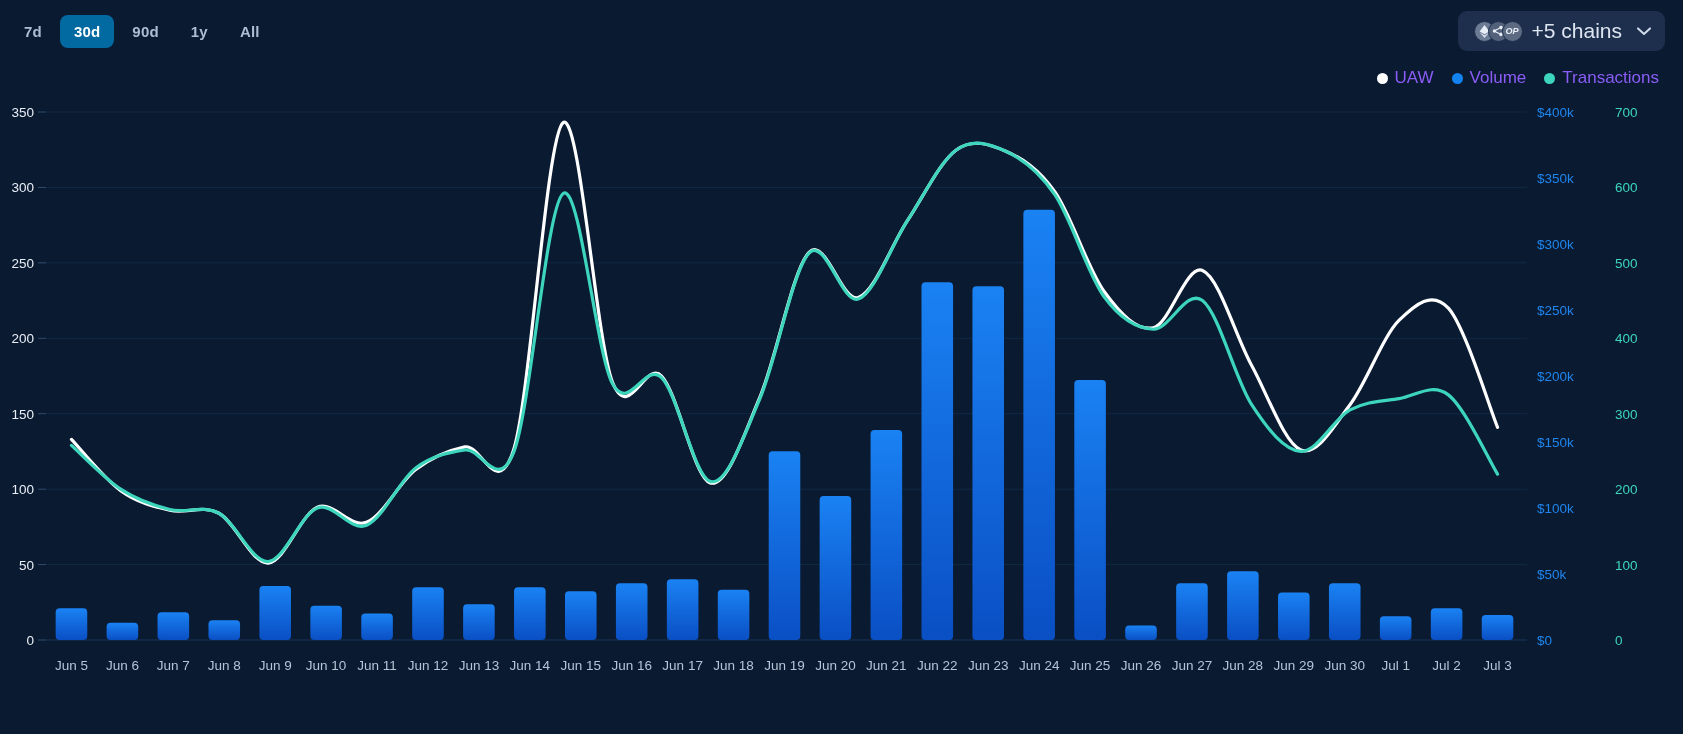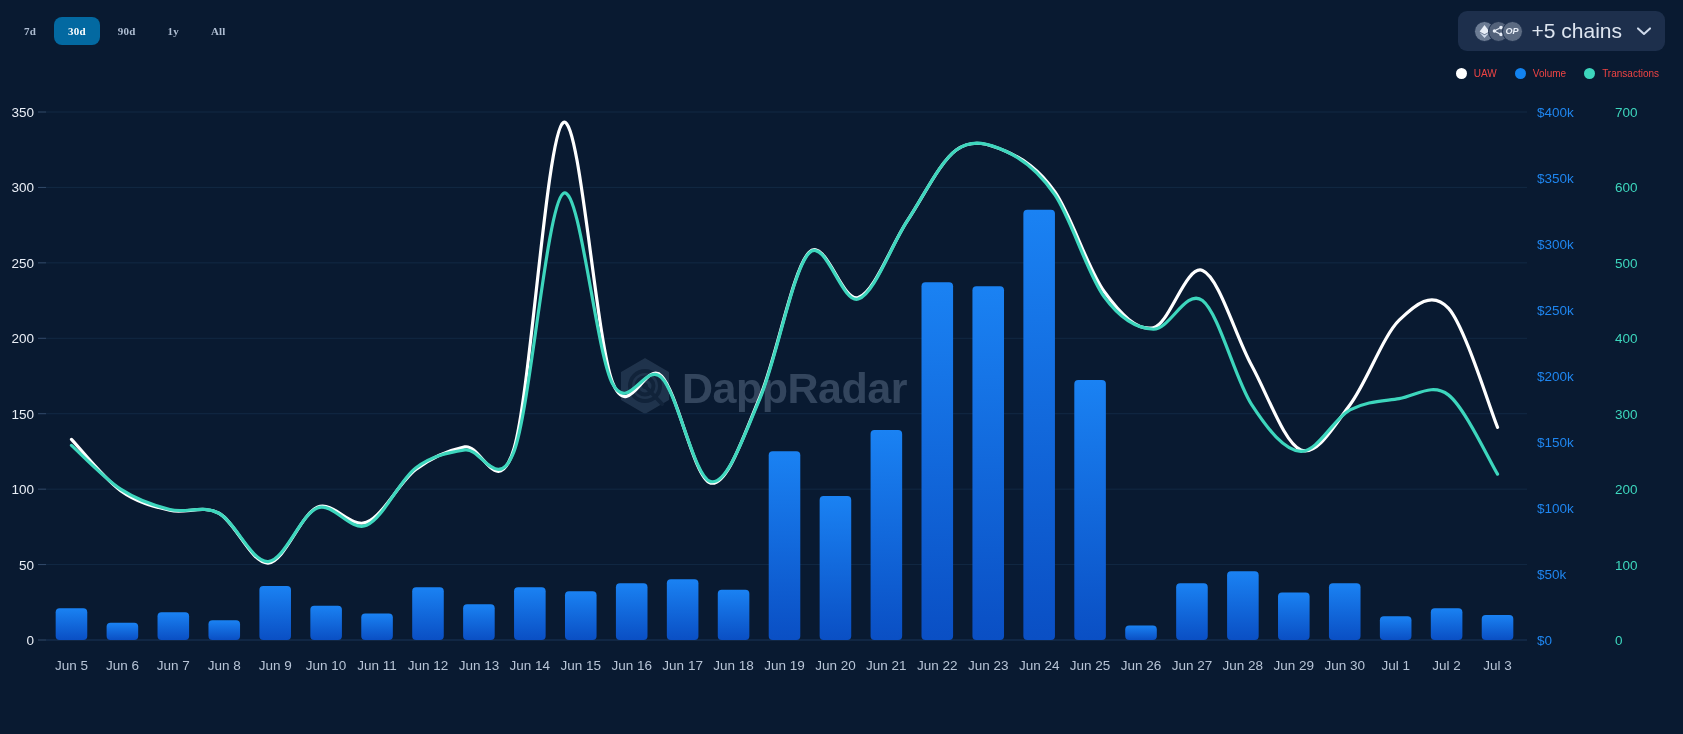--- a/index.html
+++ b/index.html
@@ -11,24 +11,24 @@
   }
   #app { position: relative; width: 1683px; height: 734px; background: #091a31; }
 
   
   #toolbar {
     position: absolute; left: 0; top: 0; width: 1683px; height: 62px;
     display: flex; align-items: center;
   }
   #range-group { display: flex; align-items: center; gap: 4px; margin-left: 10px; }
   .range-btn {
-    font-size: 11px; font-weight: bold; color: #aebdd2;
+    font-size: 15px; font-weight: bold; color: #aebdd2;
     padding: 8px 14px; border-radius: 8px; background: transparent;
     border: none; cursor: pointer; letter-spacing: .2px;
-    font-family: Liberation Serif, serif;
+    font-family: Liberation Sans, sans-serif;
     text-align: center;
   }
   .range-btn.active { background: #0369a1; color: #ffffff; }
 
   #chain-selector {
     position: absolute; right: 18px; top: 11px;
     height: 40px; min-width: 180px;
     background: #1d2f4c; border-radius: 9px;
     display: flex; align-items: center; gap: 9px;
     padding: 0 14px 0 16px; cursor: pointer;
@@ -47,21 +47,21 @@
   #chain-label { font-size: 21px; color: #dde5f0; white-space: nowrap; }
   #chain-chevron { margin-left: 6px; display: flex; align-items: center; }
 
   
   #legend {
     position: absolute; right: 24px; top: 68px;
     display: flex; align-items: center; gap: 18px;
   }
   .legend-item { display: flex; align-items: center; gap: 7px; cursor: pointer; }
   .legend-dot { width: 11px; height: 11px; border-radius: 50%; }
-  .legend-label { font-size: 10px; color: #ef4444; }
+  .legend-label { font-size: 17px; color: #8b5cf6; }
 
   
   #chart-area { position: absolute; left: 0; top: 94px; width: 1683px; height: 600px; }
   #chart-svg { display: block; }
 
   .axis-label { font-size: 13.5px; font-family: "Liberation Sans", sans-serif; }
   .axis-left  { fill: #e9eef6; text-anchor: end; }
   .axis-blue  { fill: #1f86f0; text-anchor: start; }
   .axis-teal  { fill: #3dd6bd; text-anchor: start; }
   .xtick      { fill: #b7c4d6; font-size: 13.5px; text-anchor: middle;
@@ -129,33 +129,20 @@
       <div class="legend-item">
         <span class="legend-dot" style="background: rgb(18, 131, 240);"></span>
         <span class="legend-label">Volume</span>
       </div>
       <div class="legend-item">
         <span class="legend-dot" style="background: rgb(61, 214, 189);"></span>
         <span class="legend-label">Transactions</span>
       </div>
     </div>
 
-  <div id="watermark">
-    <span>
-      <svg width="54" height="58" viewBox="0 0 54 58" aria-hidden="true">
-        <path d="M27 1 L51 15 L51 43 L27 57 L3 43 L3 15 Z" fill="#5d7siva" stroke="none" style="fill:#5c7characters"></path>
-        <path d="M27 1 L51 15 L51 43 L27 57 L3 43 L3 15 Z" fill="#536d8c"></path>
-        <circle cx="27" cy="29" r="15" fill="none" stroke="#24384f" stroke-width="4"></circle>
-        <circle cx="27" cy="29" r="8.5" fill="none" stroke="#24384f" stroke-width="4"></circle>
-        <circle cx="27" cy="29" r="3" fill="#24384f"></circle>
-        <path d="M27 29 L44 47" stroke="#24384f" stroke-width="4" stroke-linecap="round"></path>
-      </svg>
-    </span>
-    <span id="watermark-text">DappRadar</span>
-  </div>
 
   <div id="chart-area">
     <svg id="chart-svg" width="1683" height="600">
       <defs>
         <linearGradient id="barGrad" x1="0" y1="0" x2="0" y2="1">
           <stop offset="0%" stop-color="#1a82f3"></stop>
           <stop offset="100%" stop-color="#0a4fc4"></stop>
         </linearGradient>
       </defs>
       <g id="g-grid">

